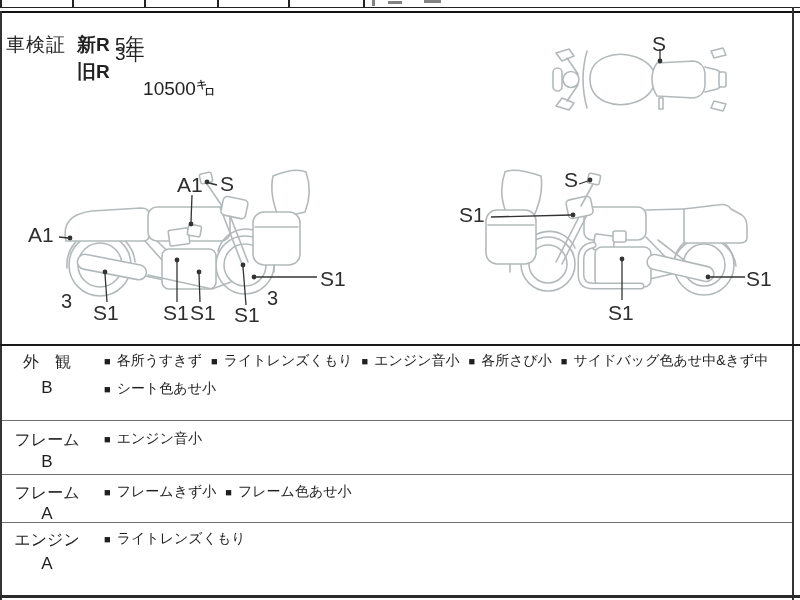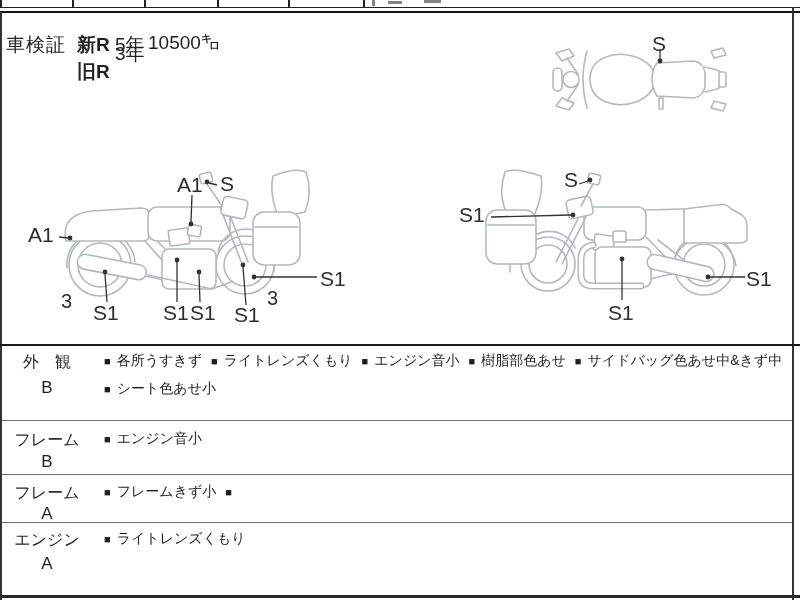--- a/index.html
+++ b/index.html
@@ -11,21 +11,21 @@
   .abs { position:absolute; }
   .hline { position:absolute; background:#222; }
   .vline { position:absolute; background:#222; }
   .remmark { position:absolute; background:#5a5a5a; opacity:.75; }
 
   
   .shaken { position:absolute; font-size:19px; color:#222; }
   .shaken .lbl { position:absolute; left:6px; top:0; letter-spacing:1px; }
   .sh-reg { position:absolute; left:77px;font-weight:bold; }
   .sh-years { position:absolute; left:115px; }
-  .sh-km { position:absolute; left:148px; width:92px; text-align:left; }
+  .sh-km { position:absolute; left:133px; width:92px; text-align:center;margin-top:46px; }
 
   
   .dlabel { position:absolute; font-size:21px; color:#2e2e2e; line-height:1; white-space:nowrap; }
   .dlabel.small { font-size:20px; }
 
   
   .art   { stroke:#b3b9bb; stroke-width:1.6; fill:none; stroke-linecap:round; stroke-linejoin:round; }
   .artf  { stroke:#b3b9bb; stroke-width:1.6; fill:#ffffff; stroke-linecap:round; stroke-linejoin:round; }
   .tube  { stroke:#b3b9bb; stroke-width:7; fill:none; stroke-linecap:round; }
   .tubei { stroke:#ffffff; stroke-width:4; fill:none; stroke-linecap:round; }
@@ -246,21 +246,21 @@
         <span class="cond-item">
             <span class="sq">■</span>
             <span>ライトレンズくもり</span>
           </span>
         <span class="cond-item">
             <span class="sq">■</span>
             <span>エンジン音小</span>
           </span>
         <span class="cond-item">
             <span class="sq">■</span>
-            <span>樹脂部色あせ</span>
+            <span>各所さび小</span>
           </span>
         <span class="cond-item">
             <span class="sq">■</span>
             <span>サイドバッグ色あせ中&amp;きず中</span>
           </span>
       </div>
       <div class="cond-items" style="top:380px;">
         <span class="cond-item">
             <span class="sq">■</span>
             <span>シート色あせ小</span>
@@ -282,20 +282,21 @@
     <div>
       <div class="cond-cat" style="top:483px;">フレーム</div>
       <div class="cond-grade" style="top:504px;">A</div>
       <div class="cond-items" style="top:483px;">
         <span class="cond-item">
             <span class="sq">■</span>
             <span>フレームきず小</span>
           </span>
         <span class="cond-item">
             <span class="sq">■</span>
+            <span>フレーム色あせ小</span>
           </span>
       </div>
     </div>
 
     <div>
       <div class="cond-cat" style="top:530px;">エンジン</div>
       <div class="cond-grade" style="top:554px;">A</div>
       <div class="cond-items" style="top:530px;">
         <span class="cond-item">
             <span class="sq">■</span>

